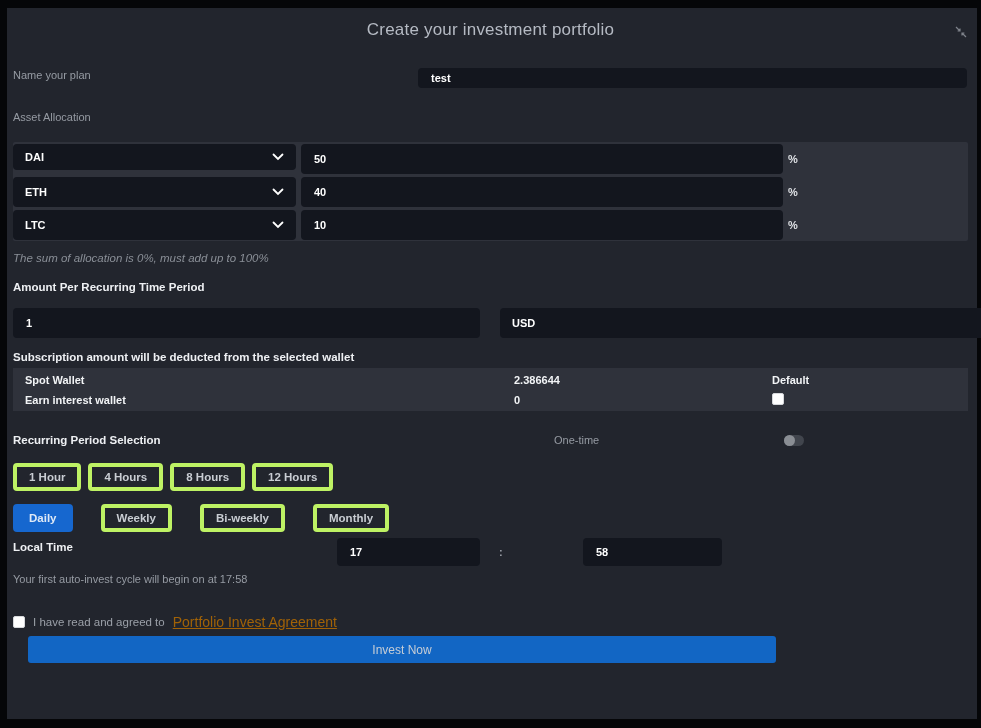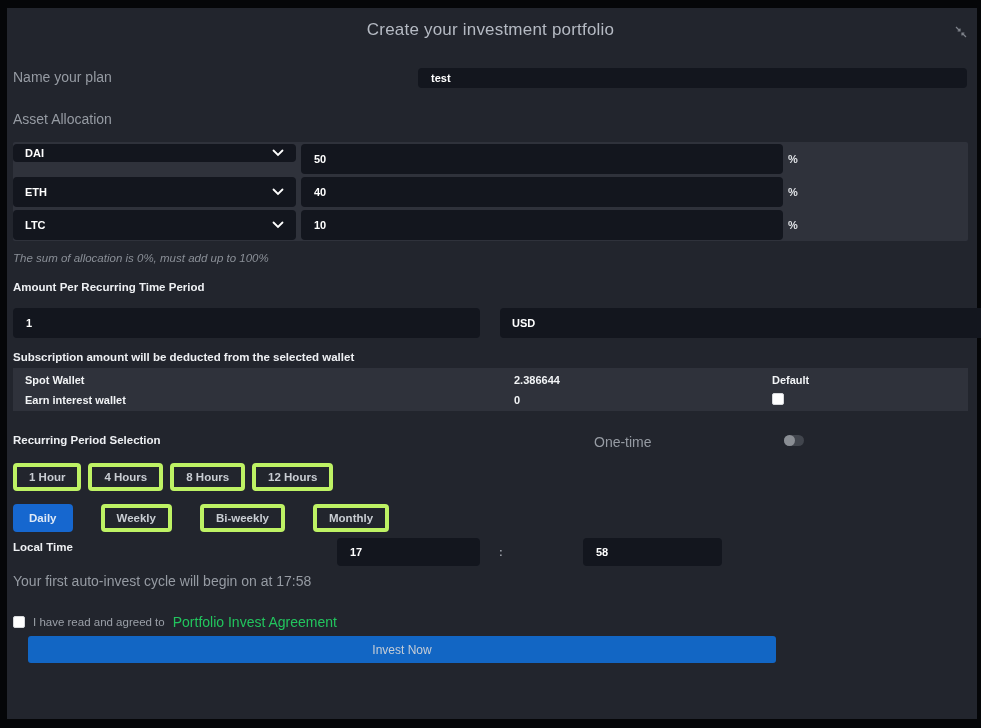--- a/index.html
+++ b/index.html
@@ -1,39 +1,39 @@
 <!DOCTYPE html>
 <html><head>
 <meta charset="utf-8">
 <style>
   html,body{margin:0;padding:0;background:#000;}
   .stage{position:relative;width:981px;height:728px;background:#050608;font-family:"Liberation Sans",sans-serif;overflow:hidden;}
   .dialog-bg{position:absolute;left:7px;top:8px;width:970px;height:711px;background:#22252d;}
   .title{position:absolute;top:20px;left:0;width:100%;text-align:center;color:#b5bac3;font-size:17px;letter-spacing:.2px;}
   .close-btn{position:absolute;top:25px;right:13px;width:14px;height:14px;display:flex;align-items:center;justify-content:center;cursor:pointer;color:#7e828a;}
-  .lbl{position:absolute;color:#969ba3;font-size:14px;}
+  .lbl{position:absolute;color:#969ba3;font-size:11px;}
   .lblb{position:absolute;color:#eef0f3;font-size:11.5px;font-weight:700;}
   .italic-note{position:absolute;color:#8a8f97;font-size:11.5px;font-style:italic;}
   .field{position:absolute;background:#13161e;border:none;border-radius:4px;color:#ffffff;font-weight:700;font-size:11px;padding:0 13px;font-family:inherit;box-sizing:border-box;outline:none;}
   .sel{position:absolute;background:#13161e;border-radius:4px;display:flex;align-items:center;justify-content:space-between;padding:0 12px;color:#ffffff;font-weight:700;font-size:11px;cursor:pointer;box-sizing:border-box;}
   .panel{position:absolute;background:#2f323b;border-radius:2px;}
   .pct{position:absolute;color:#dfe1e5;font-size:11px;font-weight:700;}
   .rowflex{position:absolute;display:flex;gap:7px;}
   .btn-o{height:28px;border:4px solid #bef264;border-radius:4px;background:transparent;color:#c9cdd3;font-weight:700;font-size:11.5px;padding:0 12px;font-family:inherit;cursor:pointer;}
   .btn-f{background:#1667cf;border-color:#1667cf;color:#dfe9f6;}
   .wtable{position:absolute;left:13px;top:368px;width:955px;height:43px;background:#2f323b;}
   .wcell{position:absolute;color:#f2f4f6;font-size:11px;font-weight:700;}
   .chk{position:absolute;width:12px;height:12px;background:#ffffff;border-radius:2px;border:1px solid #d6d8db;box-sizing:border-box;cursor:pointer;}
   .toggle{position:absolute;left:784px;top:435px;width:20px;height:11px;background:#41454d;border-radius:6px;cursor:pointer;}
   .toggle .knob{position:absolute;left:0px;top:0px;width:11px;height:11px;border-radius:50%;background:#8a8e94;}
   .colon{position:absolute;color:#9ba0a8;font-size:11px;font-weight:700;}
   .agree-row{position:absolute;left:13px;top:610px;height:24px;display:flex;align-items:center;gap:8px;}
   .agree-chk{width:12px;height:12px;background:#ffffff;border-radius:2px;border:1px solid #d6d8db;box-sizing:border-box;cursor:pointer;}
   .agree-txt{color:#9ba0a8;font-size:11.5px;}
-  .agree-link{color:#22c55e;font-size:14px;cursor:pointer;}
+  .agree-link{color:#a16207;font-size:14px;cursor:pointer;text-decoration:underline;}
   .invest{position:absolute;left:28px;top:636px;width:748px;height:27px;background:#1266c4;border:none;border-radius:3px;color:#c6cdd6;font-size:12px;font-family:inherit;cursor:pointer;}
   .chev{flex:0 0 auto;}
 </style>
 </head>
 <body>
 
 <div class="stage">
   <div class="dialog-bg"></div>
 
   <div class="title">Create your investment portfolio</div>
@@ -42,21 +42,21 @@
       <path d="M1 1 L5 5 M5 2.6 V5 H2.6 M11 11 L7 7 M7 9.4 V7 H9.4" fill="none" stroke="#7e828a" stroke-width="1.2"></path>
     </svg>
   </div>
 
   <div class="lbl" style="left:13px;top:69px;">Name your plan</div>
   <input class="field" style="left: 418px; top: 68px; width: 549px; height: 20px;" value="test">
 
   <div class="lbl" style="left:13px;top:111px;">Asset Allocation</div>
   <div class="panel" style="left:13px;top:142px;width:955px;height:99px;"></div>
 
-  <div class="sel" style="left:13px;top:144px;width:283px;height:18px;">
+  <div class="sel" style="left:13px;top:144px;width:283px;height:26px;">
     <span>DAI</span>
     <svg class="chev" width="12" height="8" viewBox="0 0 12 8">
         <path d="M1.5 1.5 L6 6 L10.5 1.5" fill="none" stroke="#fff" stroke-width="1.8" stroke-linecap="round"></path>
       </svg>
   </div>
   <input class="field" style="left: 301px; top: 144px; width: 482px; height: 30px;" value="50">
   <div class="pct" style="left:788px;top:153px;">%</div>
 
   <div class="sel" style="left:13px;top:177px;width:283px;height:30px;">
     <span>ETH</span>
@@ -91,21 +91,21 @@
   <div class="wtable">
     <div class="wcell" style="left:12px;top:6px;">Spot Wallet</div>
     <div class="wcell" style="left:501px;top:6px;">2.386644</div>
     <div class="wcell" style="left:759px;top:6px;">Default</div>
     <div class="wcell" style="left:12px;top:26px;">Earn interest wallet</div>
     <div class="wcell" style="left:501px;top:26px;">0</div>
     <div class="chk" style="left:759px;top:25px;"></div>
   </div>
 
   <div class="lblb" style="left:13px;top:434px;">Recurring Period Selection</div>
-  <div class="lbl" style="left:594px;top:434px;">One-time</div>
+  <div class="lbl" style="left:554px;top:434px;">One-time</div>
   <div class="toggle">
       <div class="knob"></div>
     </div>
 
   <div class="rowflex" style="left:13px;top:463px;">
     <button class="btn-o">1 Hour</button>
     <button class="btn-o">4 Hours</button>
     <button class="btn-o">8 Hours</button>
     <button class="btn-o">12 Hours</button>
   </div>

